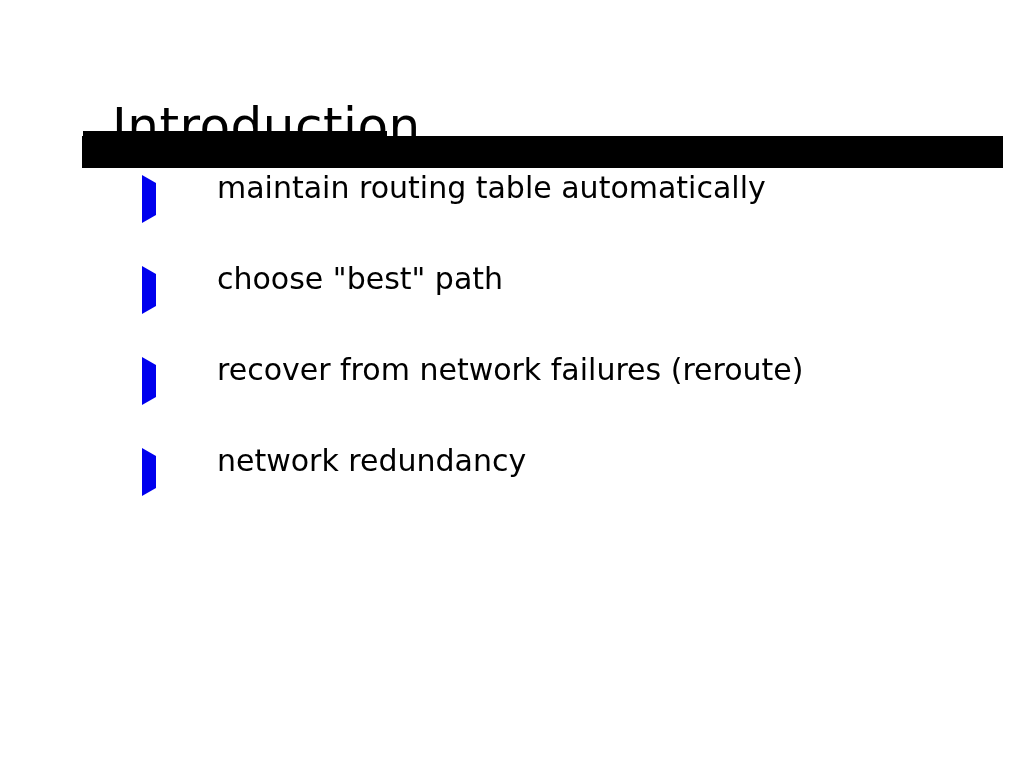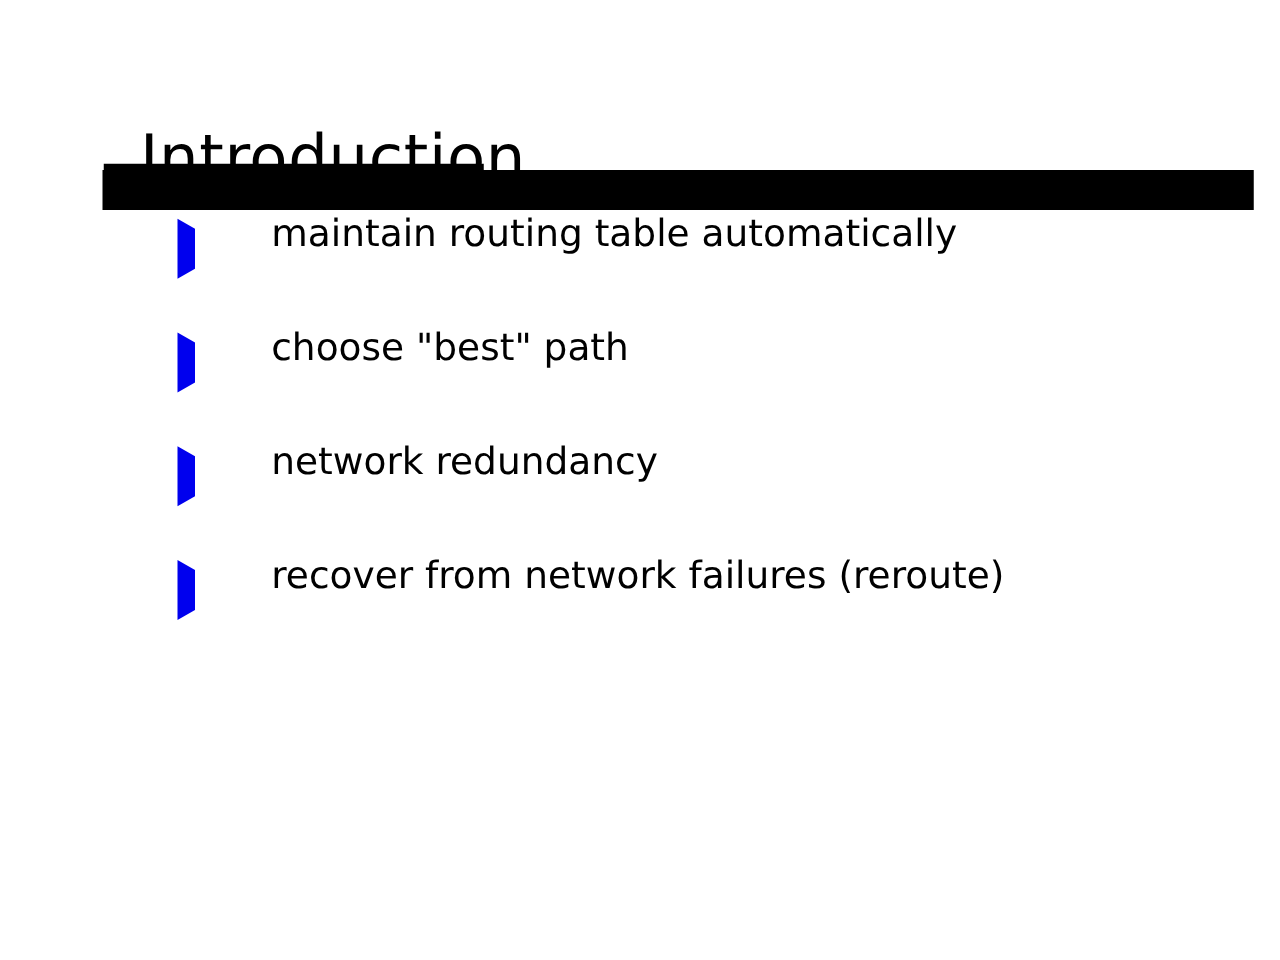--- a/index.html
+++ b/index.html
@@ -84,20 +84,20 @@
       <li class="bullet-item">
         <span class="tri"></span>
         <span class="bullet-text">maintain routing table automatically</span>
       </li>
       <li class="bullet-item">
         <span class="tri"></span>
         <span class="bullet-text">choose "best" path</span>
       </li>
       <li class="bullet-item">
         <span class="tri"></span>
-        <span class="bullet-text">network redundancy</span>
+        <span class="bullet-text">recover from network failures (reroute)</span>
       </li>
       <li class="bullet-item">
         <span class="tri"></span>
-        <span class="bullet-text">recover from network failures (reroute)</span>
+        <span class="bullet-text">network redundancy</span>
       </li>
     </ul>
 </div>
 
 </body></html>

